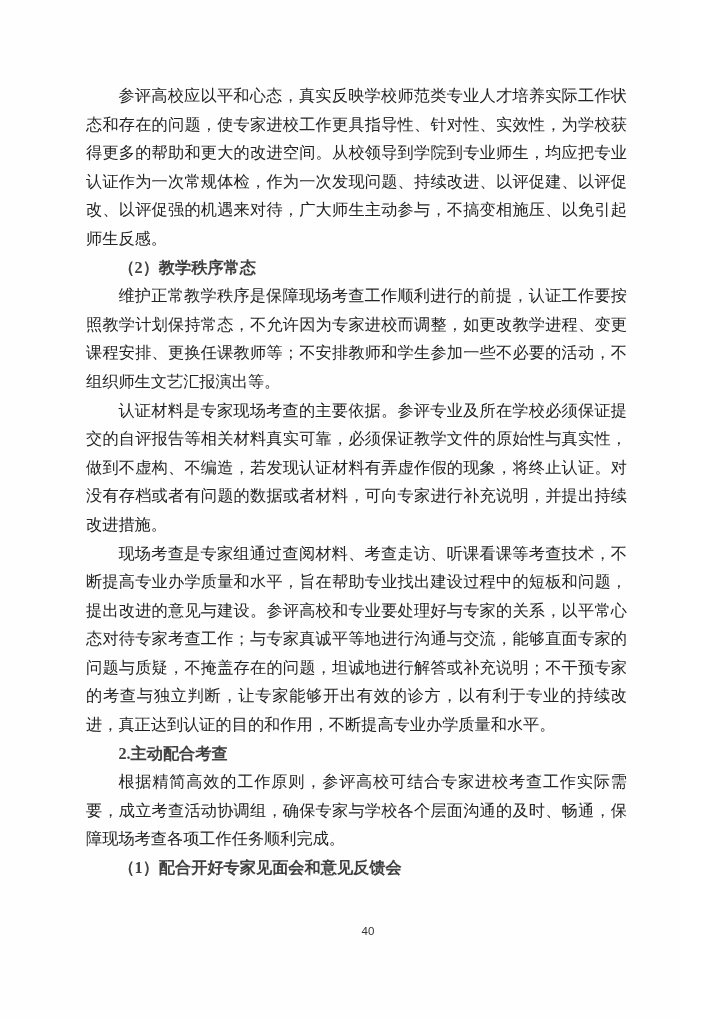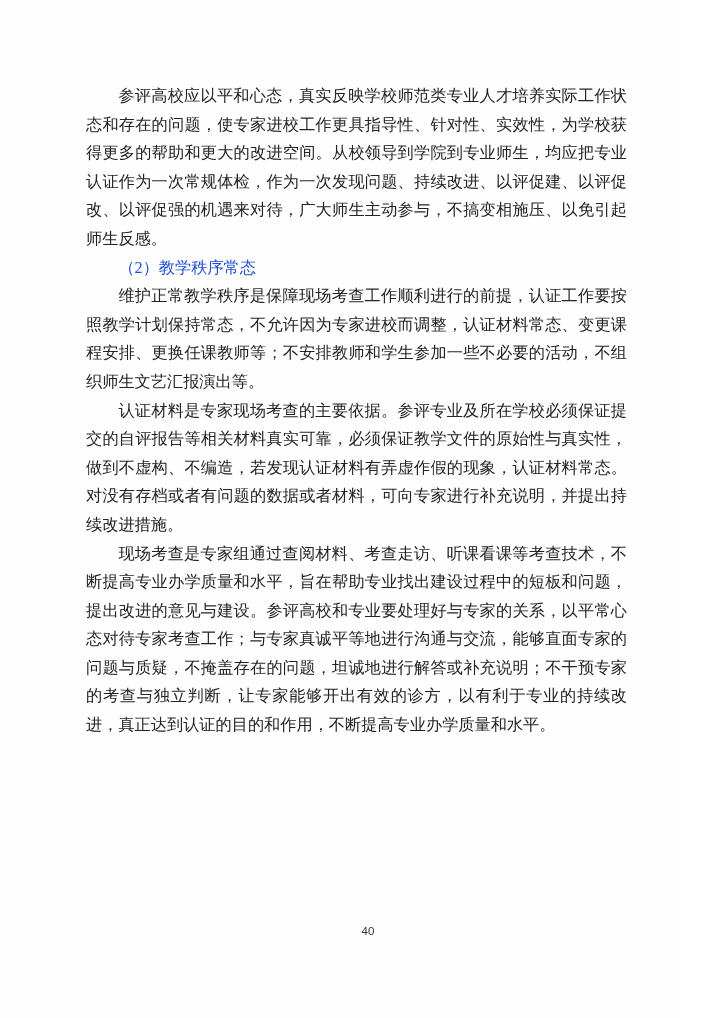--- a/index.html
+++ b/index.html
@@ -25,40 +25,43 @@
     color: #232323;
     text-align: justify;
     text-justify: inter-character;
     word-break: break-all;
   }
   .doc-content p {
     margin: 0;
     text-indent: 2em;
   }
   .doc-content p.heading {
-    font-weight: normal;
-    color: #1d4ed8;
+    font-weight: bold;
+    color: #404040;
   }
   .footer {
     position: absolute;
     left: 8px;
     top: 925px;
     width: 720px;
     text-align: center;
     font-size: 11.5px;
     color: #333333;
     font-family: "Liberation Sans", sans-serif;
   }
 </style>
 </head>
 <body>
 
 <div class="page">
   <div class="doc-content">
     <p class="para">参评高校应以平和心态，真实反映学校师范类专业人才培养实际工作状态和存在的问题，使专家进校工作更具指导性、针对性、实效性，为学校获得更多的帮助和更大的改进空间。从校领导到学院到专业师生，均应把专业认证作为一次常规体检，作为一次发现问题、持续改进、以评促建、以评促改、以评促强的机遇来对待，广大师生主动参与，不搞变相施压、以免引起师生反感。</p>
     <p class="heading">（2）教学秩序常态</p>
-    <p class="para">维护正常教学秩序是保障现场考查工作顺利进行的前提，认证工作要按照教学计划保持常态，不允许因为专家进校而调整，认证材料常态、变更课程安排、更换任课教师等；不安排教师和学生参加一些不必要的活动，不组织师生文艺汇报演出等。</p>
-    <p class="para">认证材料是专家现场考查的主要依据。参评专业及所在学校必须保证提交的自评报告等相关材料真实可靠，必须保证教学文件的原始性与真实性，做到不虚构、不编造，若发现认证材料有弄虚作假的现象，认证材料常态。对没有存档或者有问题的数据或者材料，可向专家进行补充说明，并提出持续改进措施。</p>
+    <p class="para">维护正常教学秩序是保障现场考查工作顺利进行的前提，认证工作要按照教学计划保持常态，不允许因为专家进校而调整，如更改教学进程、变更课程安排、更换任课教师等；不安排教师和学生参加一些不必要的活动，不组织师生文艺汇报演出等。</p>
+    <p class="para">认证材料是专家现场考查的主要依据。参评专业及所在学校必须保证提交的自评报告等相关材料真实可靠，必须保证教学文件的原始性与真实性，做到不虚构、不编造，若发现认证材料有弄虚作假的现象，将终止认证。对没有存档或者有问题的数据或者材料，可向专家进行补充说明，并提出持续改进措施。</p>
     <p class="para">现场考查是专家组通过查阅材料、考查走访、听课看课等考查技术，不断提高专业办学质量和水平，旨在帮助专业找出建设过程中的短板和问题，提出改进的意见与建设。参评高校和专业要处理好与专家的关系，以平常心态对待专家考查工作；与专家真诚平等地进行沟通与交流，能够直面专家的问题与质疑，不掩盖存在的问题，坦诚地进行解答或补充说明；不干预专家的考查与独立判断，让专家能够开出有效的诊方，以有利于专业的持续改进，真正达到认证的目的和作用，不断提高专业办学质量和水平。</p>
+    <p class="heading">2.主动配合考查</p>
+    <p class="para">根据精简高效的工作原则，参评高校可结合专家进校考查工作实际需要，成立考查活动协调组，确保专家与学校各个层面沟通的及时、畅通，保障现场考查各项工作任务顺利完成。</p>
+    <p class="heading">（1）配合开好专家见面会和意见反馈会</p>
   </div>
 
   <div class="footer">40</div>
 </div>
 
 </body></html>

